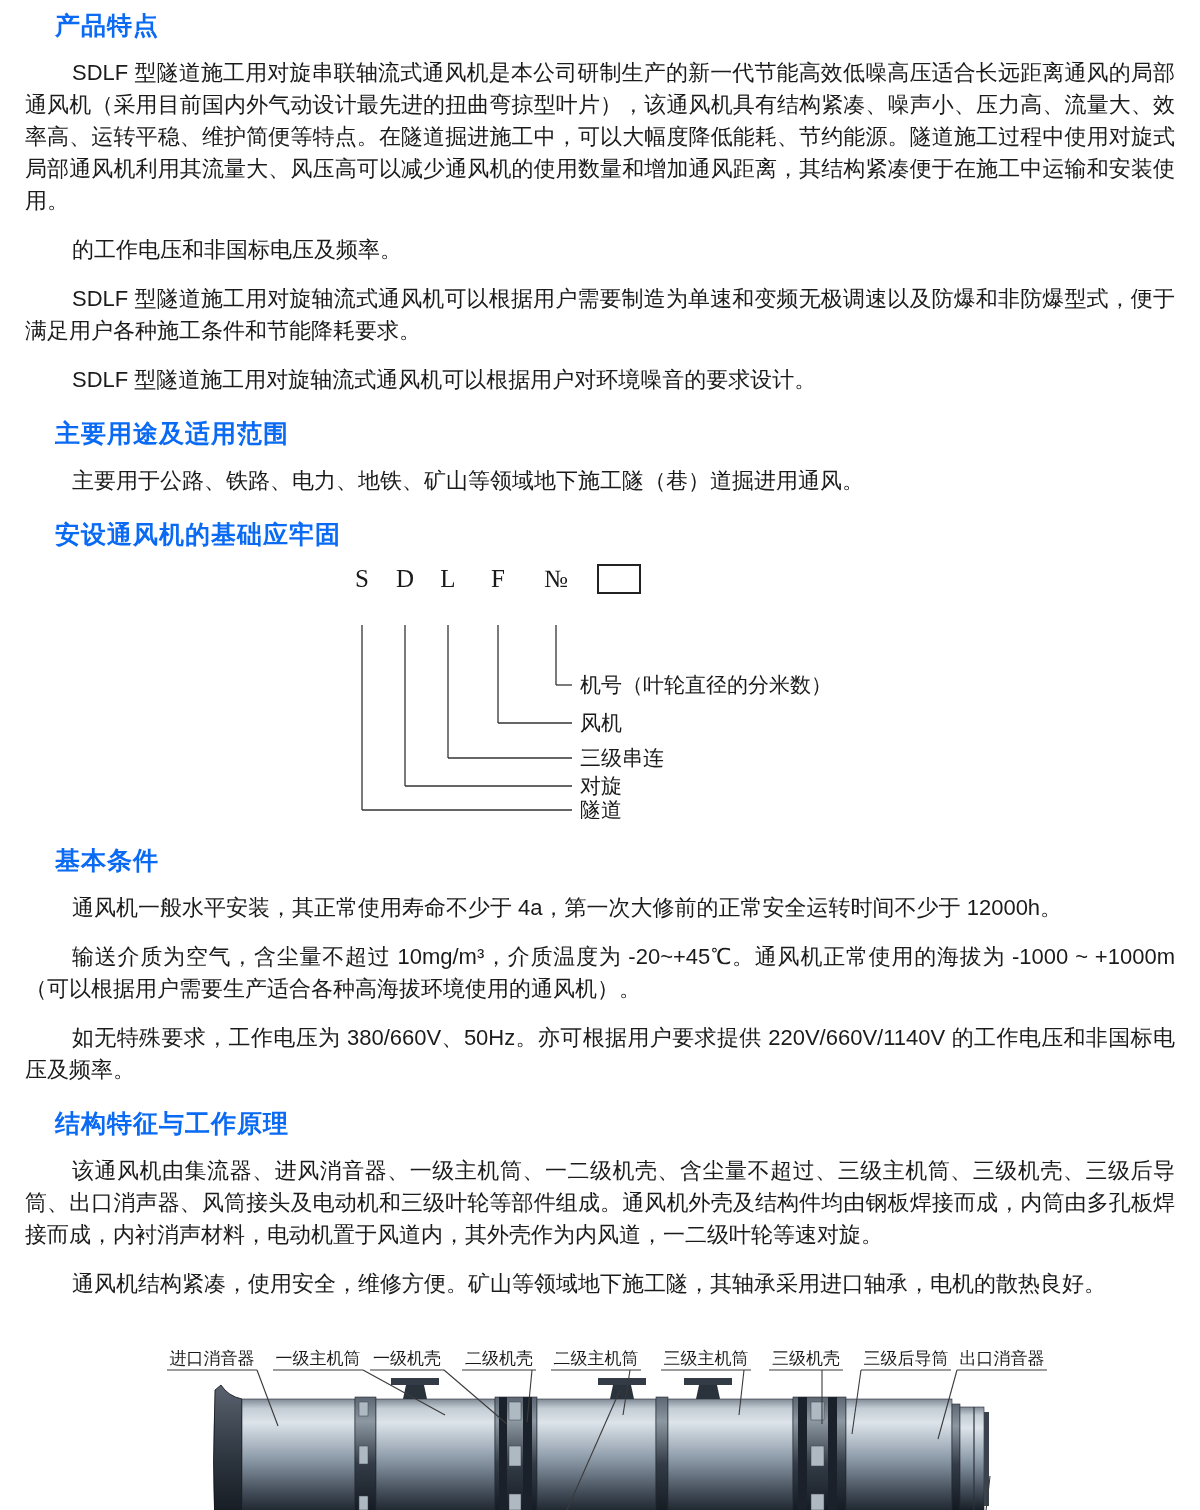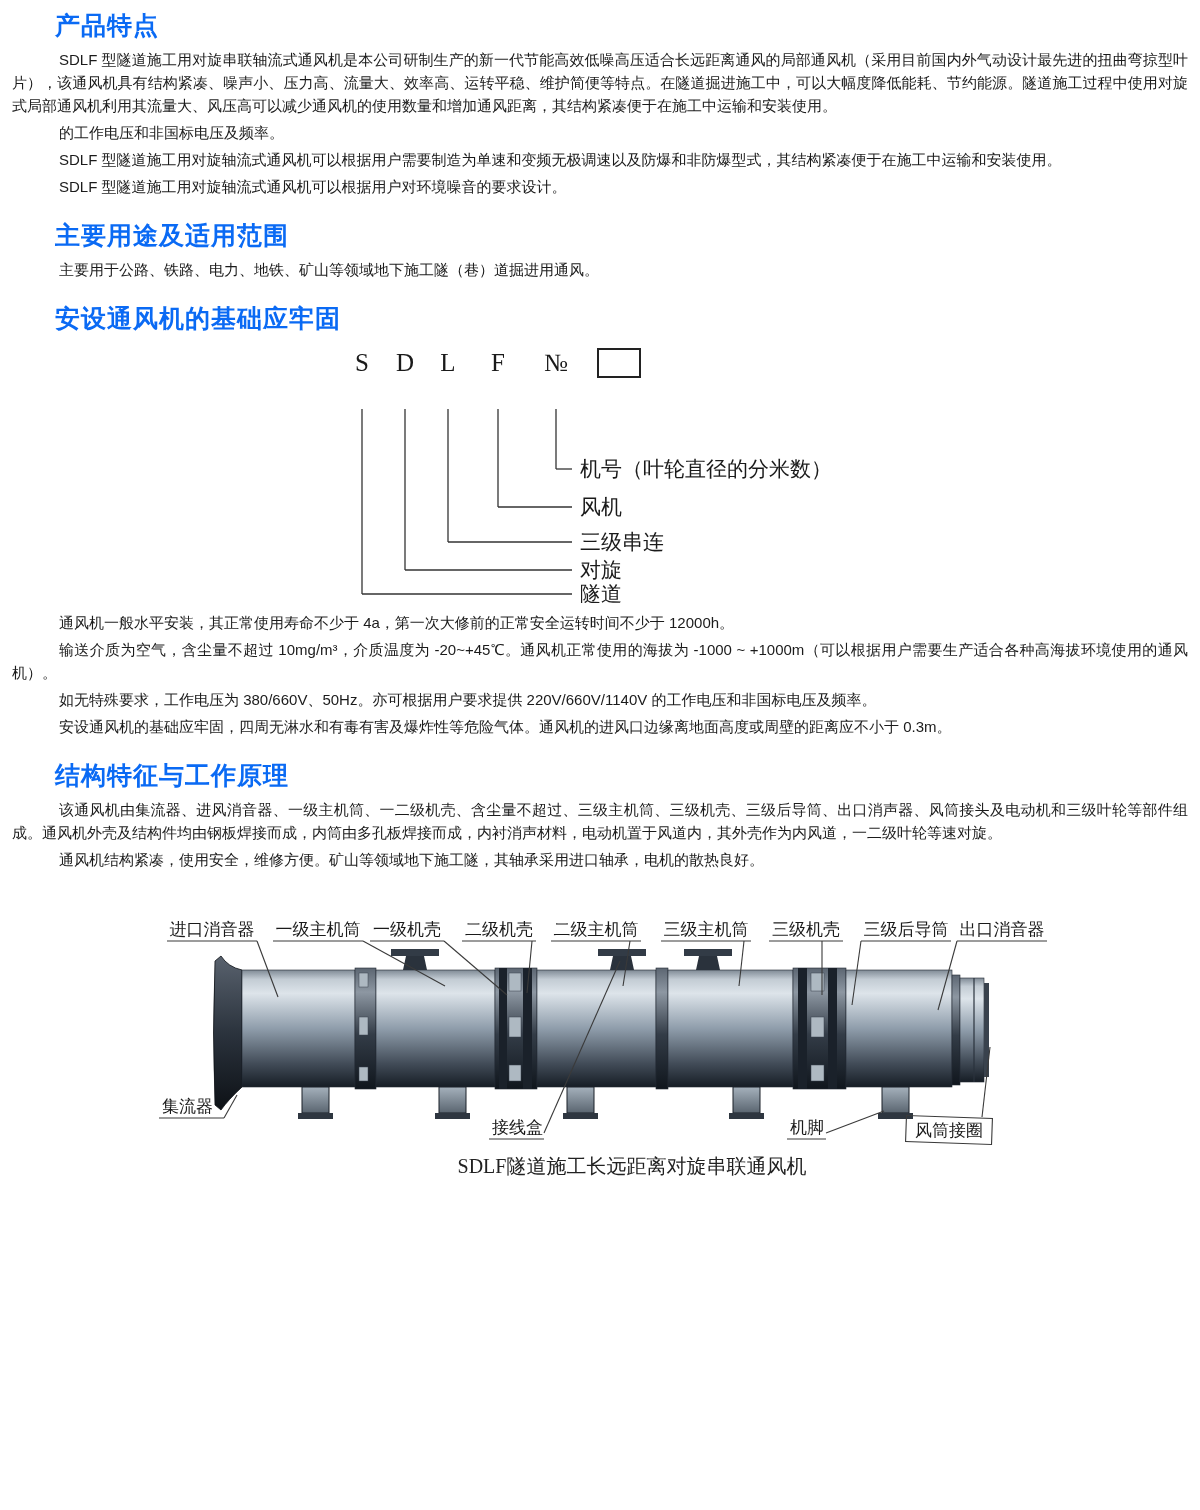--- a/index.html
+++ b/index.html
@@ -1,21 +1,21 @@
 <!DOCTYPE html>
 <html style="--accent: #0a6af4; --text: #1b1b1b;"><head>
 <meta charset="utf-8">
 <style>
   :root { --accent:#0a6af4; --text:#1b1b1b; }
   * { box-sizing: border-box; }
   body { margin:0; background:#fff; font-family:"Liberation Sans", sans-serif; }
   .page { width:1200px; height:1510px; padding:8px 8px 0; overflow:hidden; background:#fff; }
   h2 { color:var(--accent,#0a6af4); font-size:25px; font-weight:bold; line-height:1.2; margin:22px 0 8px 47px; letter-spacing:1px; }
   h2.first { margin-top:2px; }
-  p.body { margin:4px; font-size:15px; line-height:23px; color:var(--text,#1b1b1b); text-indent:47px; text-align:justify; }
+  p.body { margin:17px; font-size:22px; line-height:32px; color:var(--text,#1b1b1b); text-indent:47px; text-align:justify; }
   .model-wrap { margin:6px 0 0 318px; }
   .fan-wrap { margin:34px 0 0 126px; }
   svg text { fill:#1a1a1a; }
   .model-letter { font-family:"Liberation Serif", serif; font-size:25px; text-anchor:middle; }
   .model-label { font-family:"Liberation Serif", serif; font-size:21px; }
   .model-box { fill:none; stroke:#222; stroke-width:2; }
   .dline { stroke:#333; stroke-width:1.3; fill:none; }
   .flabel { font-family:"Liberation Serif", serif; font-size:17px; text-anchor:middle; }
   .flabel-b { font-family:"Liberation Serif", serif; font-size:17px; }
   .lead { stroke:#3a3a3a; stroke-width:1.1; fill:none; }
@@ -24,21 +24,21 @@
   .pad { fill:#aeb9c2; stroke:#39424d; stroke-width:0.5; }
 </style>
 </head>
 <body>
 
 <div class="page">
 
   <h2 class="first">产品特点</h2>
   <p class="body">SDLF 型隧道施工用对旋串联轴流式通风机是本公司研制生产的新一代节能高效低噪高压适合长远距离通风的局部通风机（采用目前国内外气动设计最先进的扭曲弯掠型叶片），该通风机具有结构紧凑、噪声小、压力高、流量大、效率高、运转平稳、维护简便等特点。在隧道掘进施工中，可以大幅度降低能耗、节约能源。隧道施工过程中使用对旋式局部通风机利用其流量大、风压高可以减少通风机的使用数量和增加通风距离，其结构紧凑便于在施工中运输和安装使用。</p>
   <p class="body">的工作电压和非国标电压及频率。</p>
-  <p class="body">SDLF 型隧道施工用对旋轴流式通风机可以根据用户需要制造为单速和变频无极调速以及防爆和非防爆型式，其结构紧凑便于在施工中运输和安装使用。</p>
+  <p class="body">SDLF 型隧道施工用对旋轴流式通风机可以根据用户需要制造为单速和变频无极调速以及防爆和非防爆型式，便于满足用户各种施工条件和节能降耗要求。</p>
   <p class="body">SDLF 型隧道施工用对旋轴流式通风机可以根据用户对环境噪音的要求设计。</p>
 
   <h2>主要用途及适用范围</h2>
   <p class="body">主要用于公路、铁路、电力、地铁、矿山等领域地下施工隧（巷）道掘进用通风。</p>
 
   <h2>安设通风机的基础应牢固</h2>
   <div class="model-wrap">
     <svg viewBox="0 0 660 262" width="660" height="262">
       <g>
         <text class="model-letter" x="36" y="30">S</text>
@@ -63,24 +63,24 @@
       <g>
         <text class="model-label" x="254" y="135">机号（叶轮直径的分米数）</text>
         <text class="model-label" x="254" y="173">风机</text>
         <text class="model-label" x="254" y="208">三级串连</text>
         <text class="model-label" x="254" y="236">对旋</text>
         <text class="model-label" x="254" y="260">隧道</text>
       </g>
     </svg>
   </div>
 
+  <h2>基本条件</h2>
   <p class="body">通风机一般水平安装，其正常使用寿命不少于 4a，第一次大修前的正常安全运转时间不少于 12000h。</p>
   <p class="body">输送介质为空气，含尘量不超过 10mg/m³，介质温度为 -20~+45℃。通风机正常使用的海拔为 -1000 ~ +1000m（可以根据用户需要生产适合各种高海拔环境使用的通风机）。</p>
   <p class="body">如无特殊要求，工作电压为 380/660V、50Hz。亦可根据用户要求提供 220V/660V/1140V 的工作电压和非国标电压及频率。</p>
-  <p class="body">安设通风机的基础应牢固，四周无淋水和有毒有害及爆炸性等危险气体。通风机的进风口边缘离地面高度或周壁的距离应不小于 0.3m。</p>
 
   <h2>结构特征与工作原理</h2>
   <p class="body">该通风机由集流器、进风消音器、一级主机筒、一二级机壳、含尘量不超过、三级主机筒、三级机壳、三级后导筒、出口消声器、风筒接头及电动机和三级叶轮等部件组成。通风机外壳及结构件均由钢板焊接而成，内筒由多孔板焊接而成，内衬消声材料，电动机置于风道内，其外壳作为内风道，一二级叶轮等速对旋。</p>
 
   <p class="body">通风机结构紧凑，使用安全，维修方便。矿山等领域地下施工隧，其轴承采用进口轴承，电机的散热良好。</p>
 
   <div class="fan-wrap">
     <svg viewBox="0 0 950 292" width="950" height="292">
       <defs>
         <linearGradient id="cyl" x1="0" y1="0" x2="0" y2="1">

